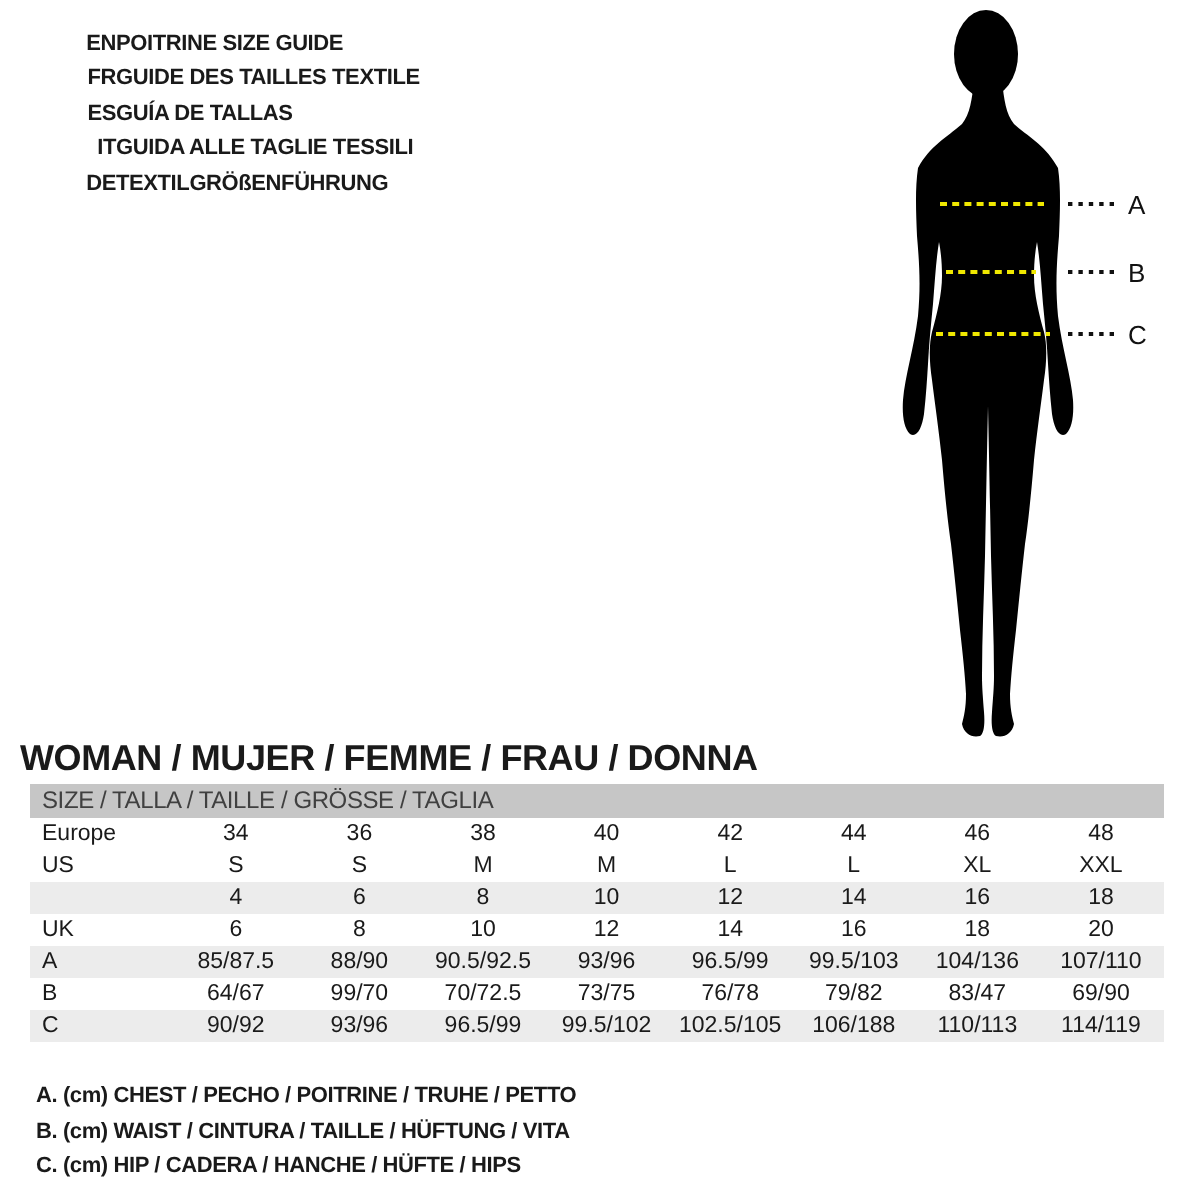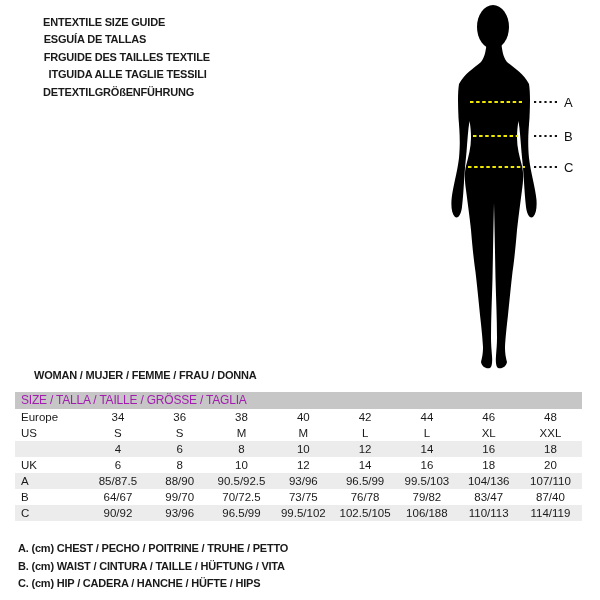--- a/index.html
+++ b/index.html
@@ -10,49 +10,49 @@
   
   .lang-block{position:absolute;left:22px;top:14px;}
   .lang-row{display:flex;height:17.4px;line-height:17.4px;font-size:11px;font-weight:bold;letter-spacing:-0.2px;text-align:right;}
   .lang-code{width:36px;}
   
   .figure-wrap{position:absolute;left:440px;top:0;width:160px;height:390px;}
   .figure-wrap svg{position:absolute;left:0;top:0;}
   .marker-label{position:absolute;left:124px;font-size:13px;font-weight:normal;color:#111;}
   .marker-a{top:95px;} .marker-b{top:129px;} .marker-c{top:160px;}
   
-  .section-title{position:absolute;left:34px;top:369px;font-size:11px;font-weight:bold;letter-spacing:-0.2px;}
+  .section-title{position:absolute;left:10px;top:369px;font-size:18px;font-weight:bold;letter-spacing:-0.2px;}
   
   .size-table{position:absolute;left:15px;top:392px;width:567px;font-size:11.5px;}
-  .t-header{height:17px;line-height:17px;background:#c6c6c6;padding-left:6px;font-size:12px;color:#a21caf;letter-spacing:-0.2px;}
+  .t-header{height:17px;line-height:17px;background:#c6c6c6;padding-left:6px;font-size:12px;color:#404040;letter-spacing:-0.2px;}
   .t-row{display:flex;height:16px;line-height:16px;}
   .t-row.shade{background:#ececec;}
   .t-label{width:72px;padding-left:6px;box-sizing:border-box;}
   .t-cell{width:61.8px;text-align:center;}
   
   .legend-block{position:absolute;left:18px;top:540px;}
   .legend-row{height:17.6px;line-height:17.6px;font-size:11px;font-weight:bold;letter-spacing:-0.2px;}
 </style>
 </head>
 <body>
 
 <div class="page">
 
   <div class="lang-block">
     <div class="lang-row">
       <span class="lang-code">EN</span>
-      <span class="lang-label">TEXTILE SIZE GUIDE</span>
+      <span class="lang-label">POITRINE SIZE GUIDE</span>
+    </div>
+    <div class="lang-row">
+      <span class="lang-code">FR</span>
+      <span class="lang-label">GUIDE DES TAILLES TEXTILE</span>
     </div>
     <div class="lang-row">
       <span class="lang-code">ES</span>
       <span class="lang-label">GUÍA DE TALLAS</span>
-    </div>
-    <div class="lang-row">
-      <span class="lang-code">FR</span>
-      <span class="lang-label">GUIDE DES TAILLES TEXTILE</span>
     </div>
     <div class="lang-row">
       <span class="lang-code">IT</span>
       <span class="lang-label">GUIDA ALLE TAGLIE TESSILI</span>
     </div>
     <div class="lang-row">
       <span class="lang-code">DE</span>
       <span class="lang-label">TEXTILGRÖßENFÜHRUNG</span>
     </div>
   </div>
@@ -188,21 +188,21 @@
 
     <div class="t-row">
       <span class="t-label">B</span>
       <span class="t-cell">64/67</span>
       <span class="t-cell">99/70</span>
       <span class="t-cell">70/72.5</span>
       <span class="t-cell">73/75</span>
       <span class="t-cell">76/78</span>
       <span class="t-cell">79/82</span>
       <span class="t-cell">83/47</span>
-      <span class="t-cell">87/40</span>
+      <span class="t-cell">69/90</span>
     </div>
 
     <div class="t-row shade">
       <span class="t-label">C</span>
       <span class="t-cell">90/92</span>
       <span class="t-cell">93/96</span>
       <span class="t-cell">96.5/99</span>
       <span class="t-cell">99.5/102</span>
       <span class="t-cell">102.5/105</span>
       <span class="t-cell">106/188</span>

